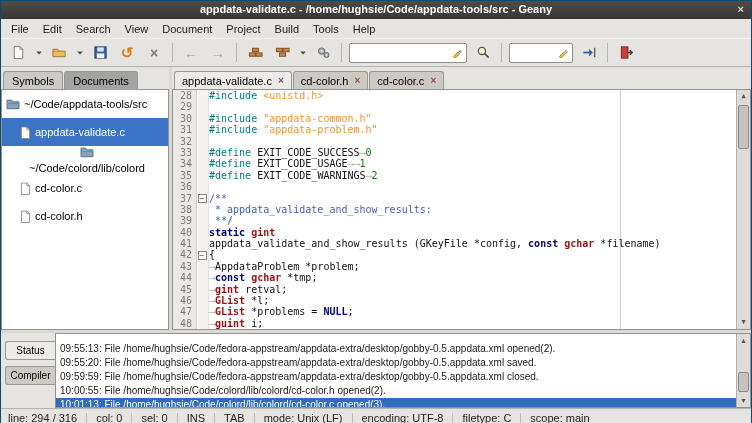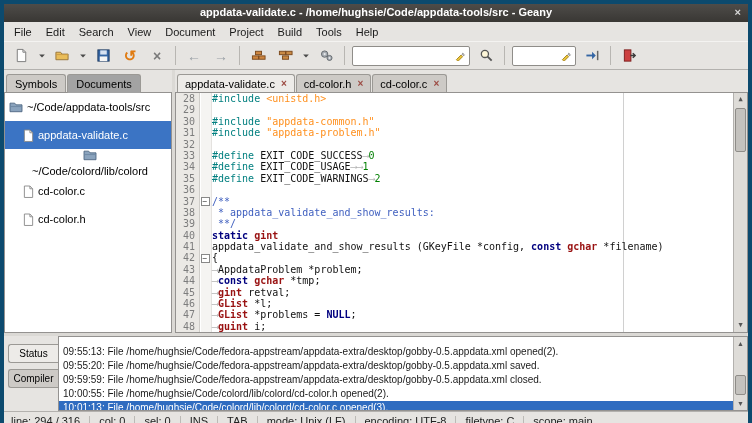--- a/index.html
+++ b/index.html
@@ -1,18 +1,18 @@
 <!DOCTYPE html>
 <html><head>
 <meta charset="utf-8">
 <style>
   * { box-sizing: border-box; margin: 0; padding: 0; }
   html,body { width:752px; height:423px; }
   body { font-family:"Liberation Sans",sans-serif; font-size:11px; background:#e6e4e1; overflow:hidden; }
-  .window { width:752px; height:423px; border:4px solid #0c4a6e; display:flex; flex-direction:column; background:#e6e4e1; }
+  .window { width:752px; height:423px; border:1px solid #0c4a6e; display:flex; flex-direction:column; background:#e6e4e1; }
 
   
   .titlebar { height:18px; background:linear-gradient(#4e4c49,#393734); color:#fff; font-weight:bold; font-size:11px; text-align:center; line-height:17px; position:relative; flex:none; }
   .win-close { position:absolute; right:7px; top:0; color:#d8d8d8; font-weight:bold; cursor:default; }
 
   
   .menubar { height:19px; display:flex; align-items:center; padding-left:3px; flex:none; }
   .menu-item { padding:9px 7px; color:#1a1a1a; }
 
   

